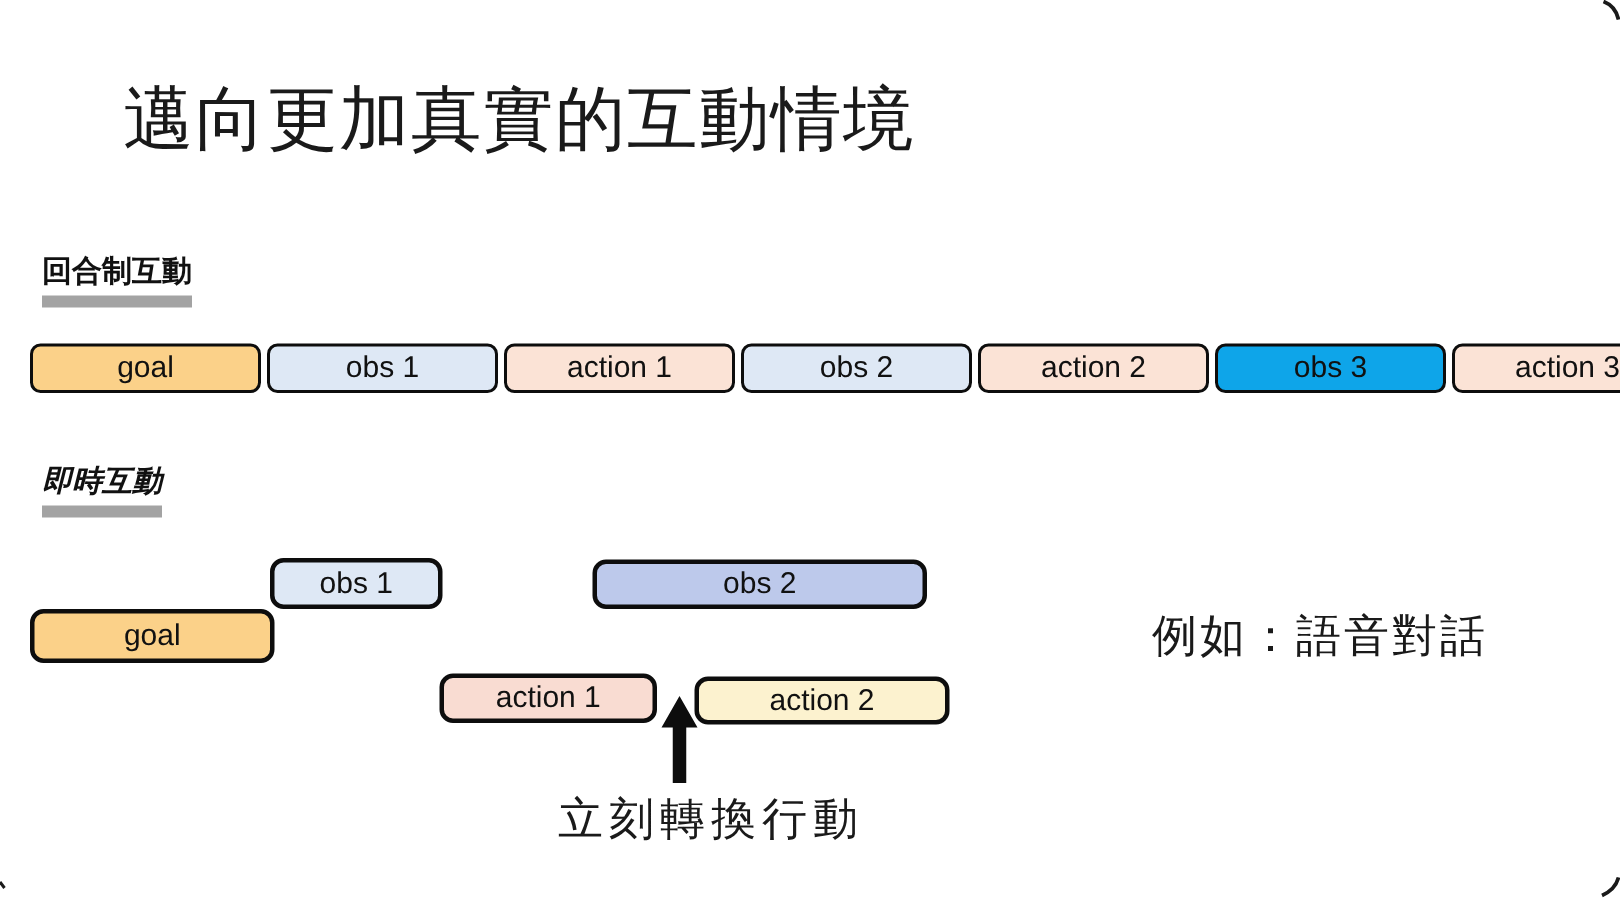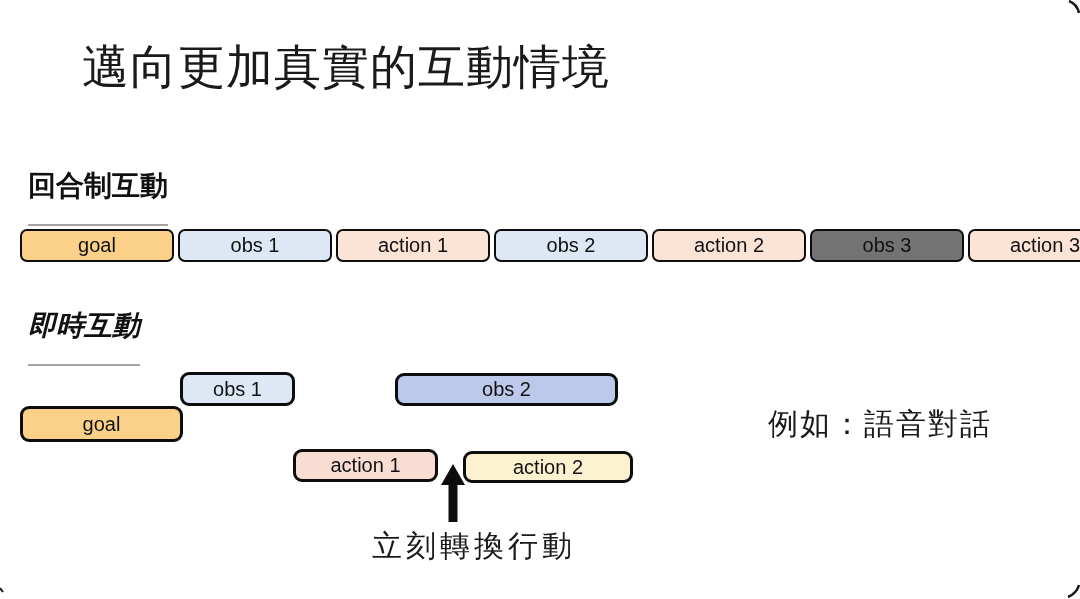--- a/index.html
+++ b/index.html
@@ -12,34 +12,34 @@
     background: #ffffff;
     overflow: hidden;
     position: relative;
     font-family: "Liberation Sans", "DejaVu Sans", sans-serif;
     color: #171717;
   }
   .abs { position: absolute; }
 
   .slide-title {
     left: 82px;
-    top: 36px;
+    top: 48px;
     font-size: 47px;
     letter-spacing: 1px;
     font-weight: 400;
     color: #1a1a1a;
     white-space: nowrap;
   }
 
   .section-heading {
-    font-size: 28px;
+    font-size: 20px;
     font-weight: 700;
     color: #111;
-    border-bottom: 2px solid #a3a3a3;
-    padding-bottom: 19px;
+    border-bottom: 8px solid #a3a3a3;
+    padding-bottom: 3px;
     display: inline-block;
     white-space: nowrap;
   }
   .heading-turn { left: 28px; top: 167px; }
   .heading-realtime { left: 28px; top: 307px; font-style: italic; }
 
   
   .turn-row {
     left: 20px;
     top: 229px;
@@ -113,21 +113,21 @@
 <div class="abs slide-title">邁向更加真實的互動情境</div>
 
 <div class="abs heading-turn section-heading">回合制互動</div>
 
 <div class="abs turn-row">
     <div class="tbox" style="background: rgb(251, 209, 137);">goal</div>
     <div class="tbox" style="background: rgb(222, 232, 245);">obs 1</div>
     <div class="tbox" style="background: rgb(251, 227, 214);">action 1</div>
     <div class="tbox" style="background: rgb(222, 232, 245);">obs 2</div>
     <div class="tbox" style="background: rgb(251, 227, 214);">action 2</div>
-    <div class="tbox" style="background: #737373;">obs 3</div>
+    <div class="tbox" style="background: #0ea5e9;">obs 3</div>
     <div class="tbox" style="background: rgb(251, 227, 214);">action 3</div>
   </div>
 
 <div class="abs heading-realtime section-heading">即時互動</div>
 
 <div class="abs rbox rt-goal" style="background: rgb(251, 209, 137);">goal</div>
 
 <div class="abs rbox rt-obs1" style="background: rgb(222, 232, 245);">obs 1</div>
 
 <div class="abs rbox rt-obs2" style="background: rgb(189, 201, 235);">obs 2</div>

